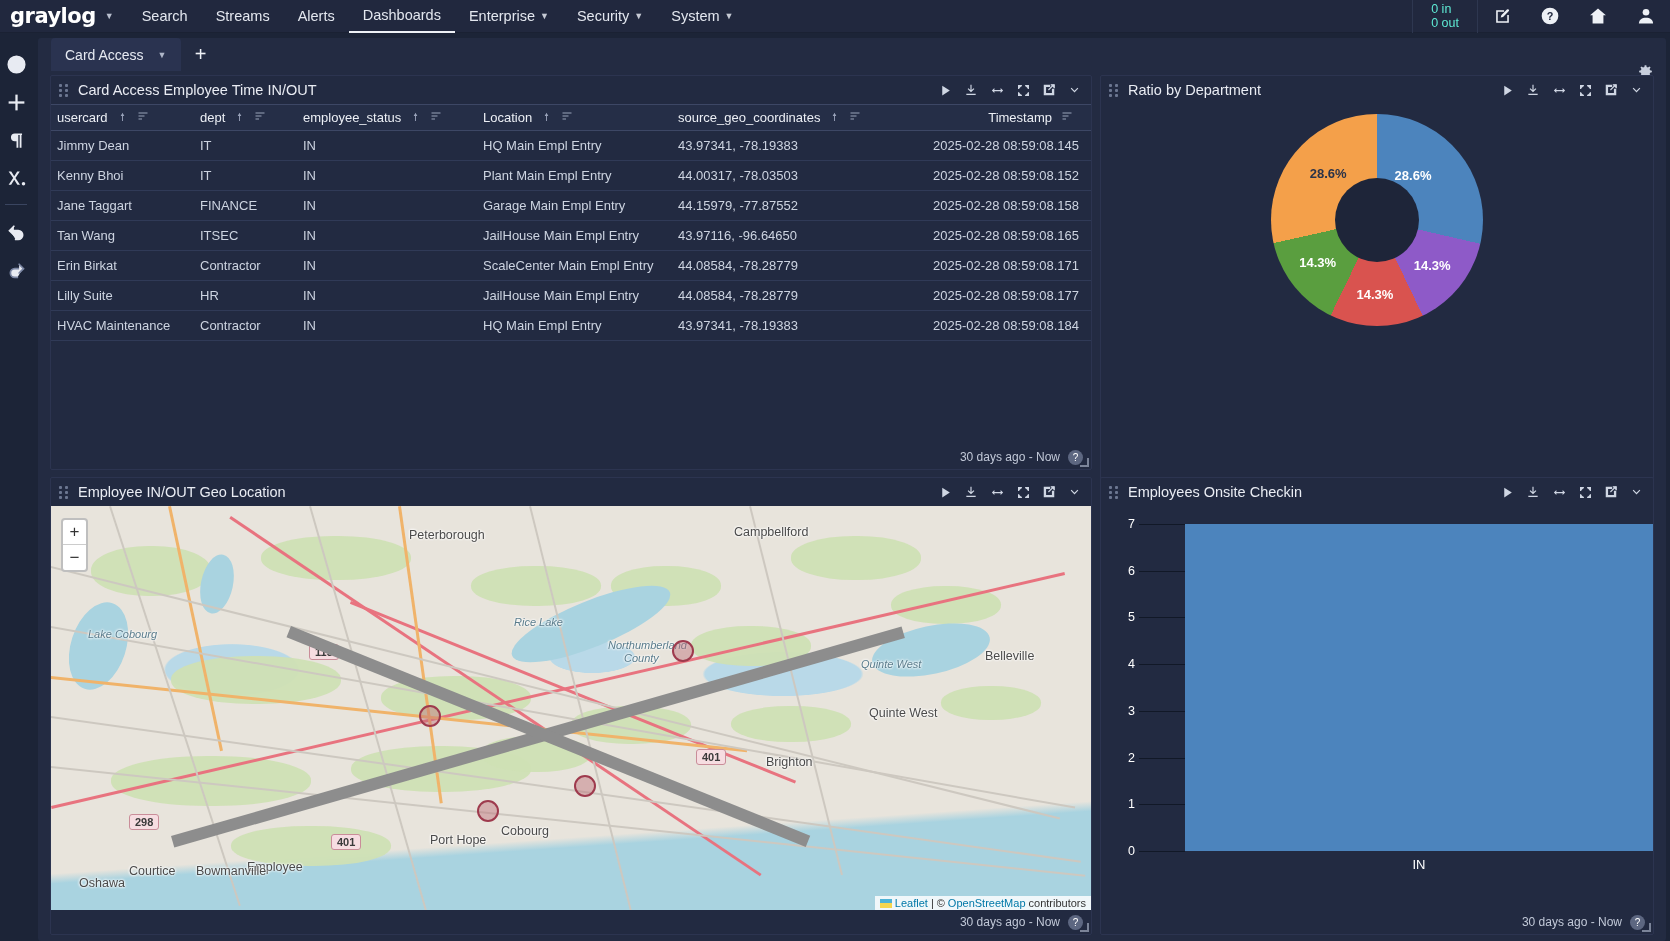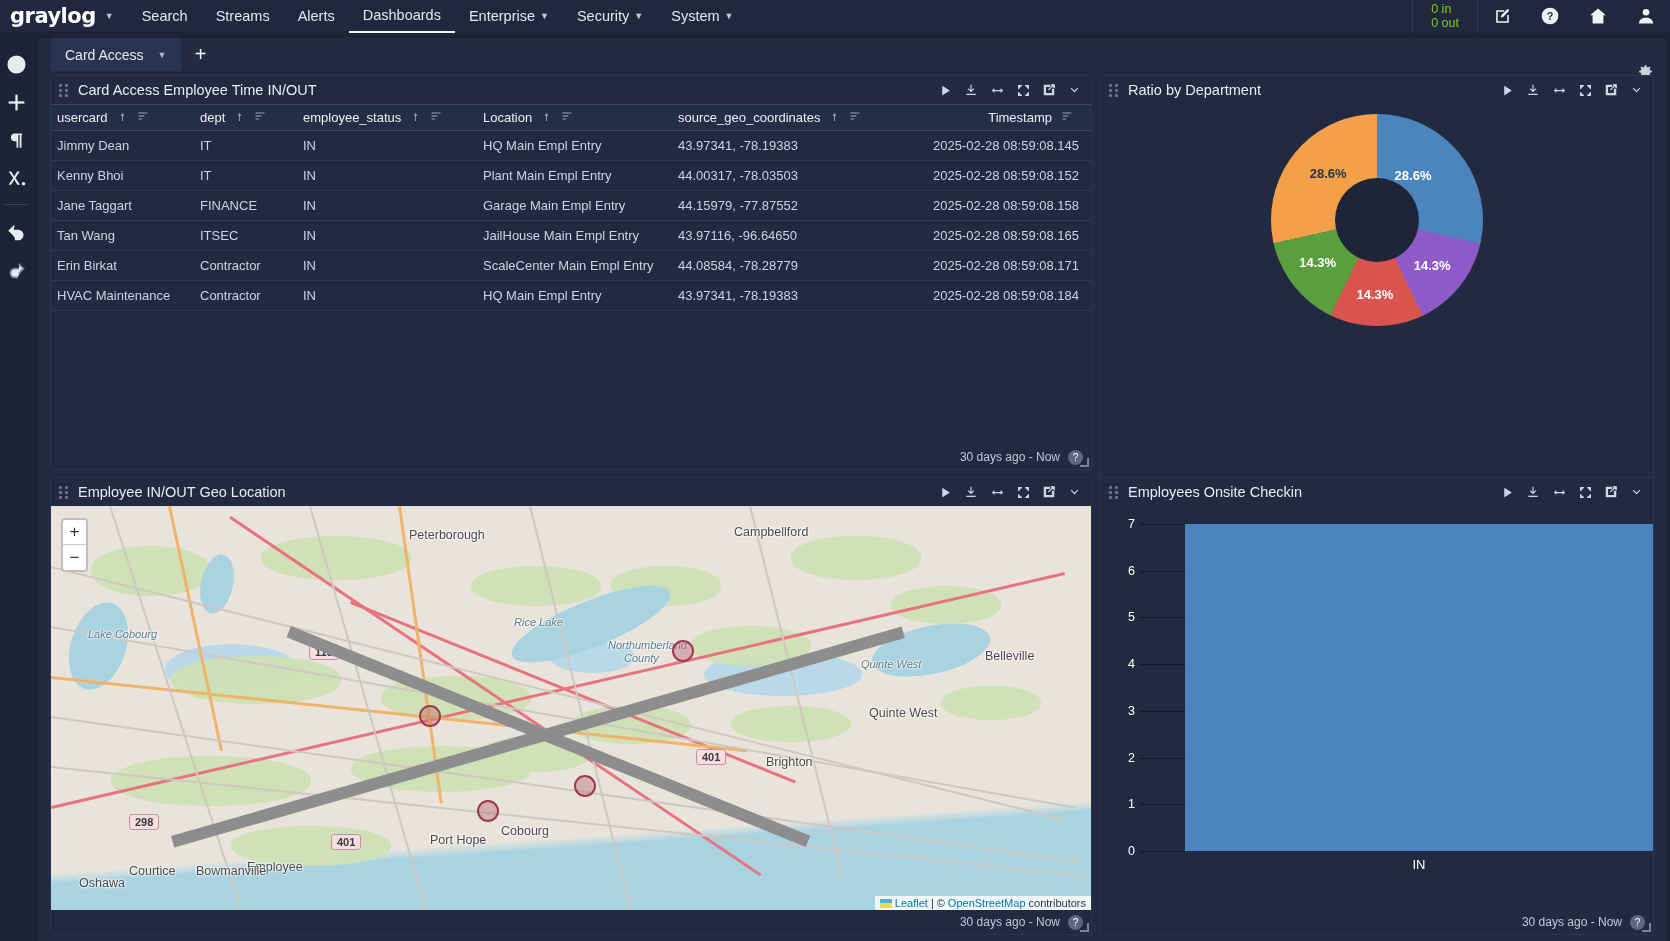--- a/index.html
+++ b/index.html
@@ -27,21 +27,21 @@
     margin-left: 9px; margin-right: 14px; color: #b9c0cf; font-size: 9px;
   }
   .navitem {
     color: #e3e7ef; font-size: 14.5px; padding: 0 14px; height: 33px;
     display: flex; align-items: center; white-space: nowrap; cursor: pointer;
   }
   .navitem.active { border-bottom: 2px solid #eef1f6; }
   .navcaret { margin-left: 5px; font-size: 9px; opacity: .85; }
   .nav-right { margin-left: auto; display: flex; align-items: center; height: 33px; }
   .inout {
-    font-size: 12.5px; line-height: 14px; text-align: left; color: #84cc16;
+    font-size: 12.5px; line-height: 14px; text-align: left; color: #5eead4;
     padding: 0 18px; border-left: 1px solid #2e3750; border-right: 1px solid #2e3750;
     height: 33px; display: flex; flex-direction: column; justify-content: center;
   }
   .nav-icon {
     width: 48px; height: 33px; display: flex; align-items: center; justify-content: center;
     cursor: pointer;
   }
   .nav-icon svg { fill: #eef1f6; }
 
   
@@ -501,20 +501,28 @@
               <td>43.97116, -96.64650</td>
               <td class="ts">2025-02-28 08:59:08.165</td>
             </tr>
             <tr>
               <td>Erin Birkat</td>
               <td>Contractor</td>
               <td>IN</td>
               <td>ScaleCenter Main Empl Entry</td>
               <td>44.08584, -78.28779</td>
               <td class="ts">2025-02-28 08:59:08.171</td>
+            </tr>
+            <tr>
+              <td>Lilly Suite</td>
+              <td>HR</td>
+              <td>IN</td>
+              <td>JailHouse Main Empl Entry</td>
+              <td>44.08584, -78.28779</td>
+              <td class="ts">2025-02-28 08:59:08.177</td>
             </tr>
             <tr>
               <td>HVAC Maintenance</td>
               <td>Contractor</td>
               <td>IN</td>
               <td>HQ Main Empl Entry</td>
               <td>43.97341, -78.19383</td>
               <td class="ts">2025-02-28 08:59:08.184</td>
             </tr>
           </tbody>

